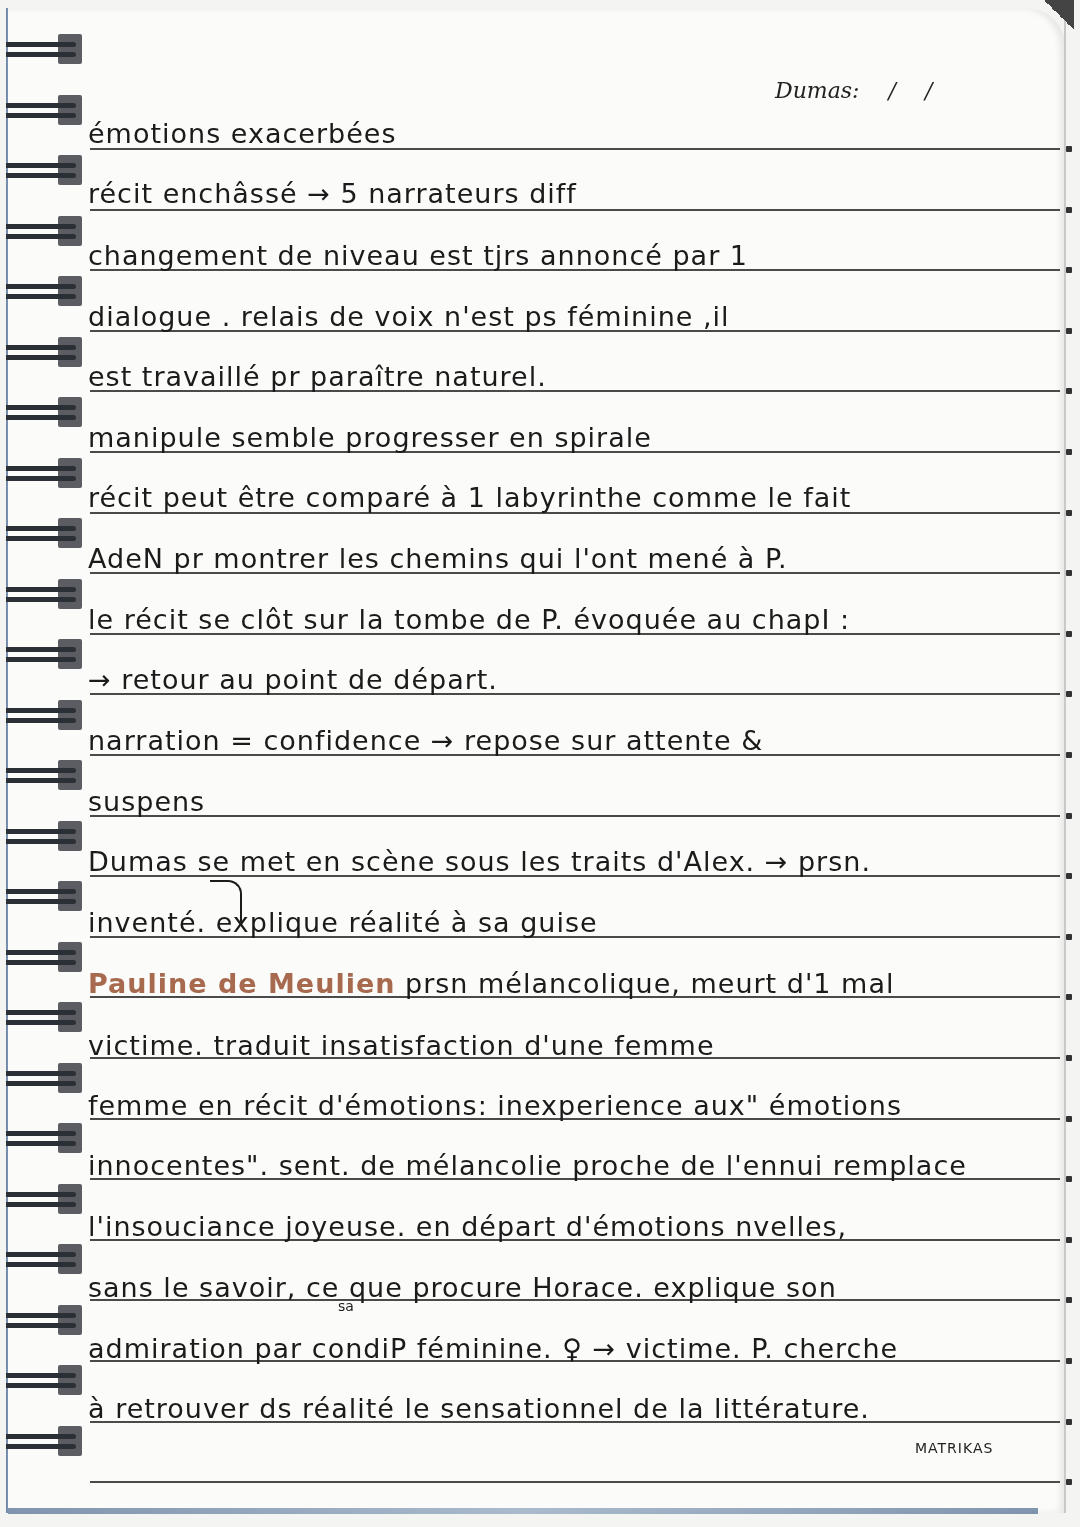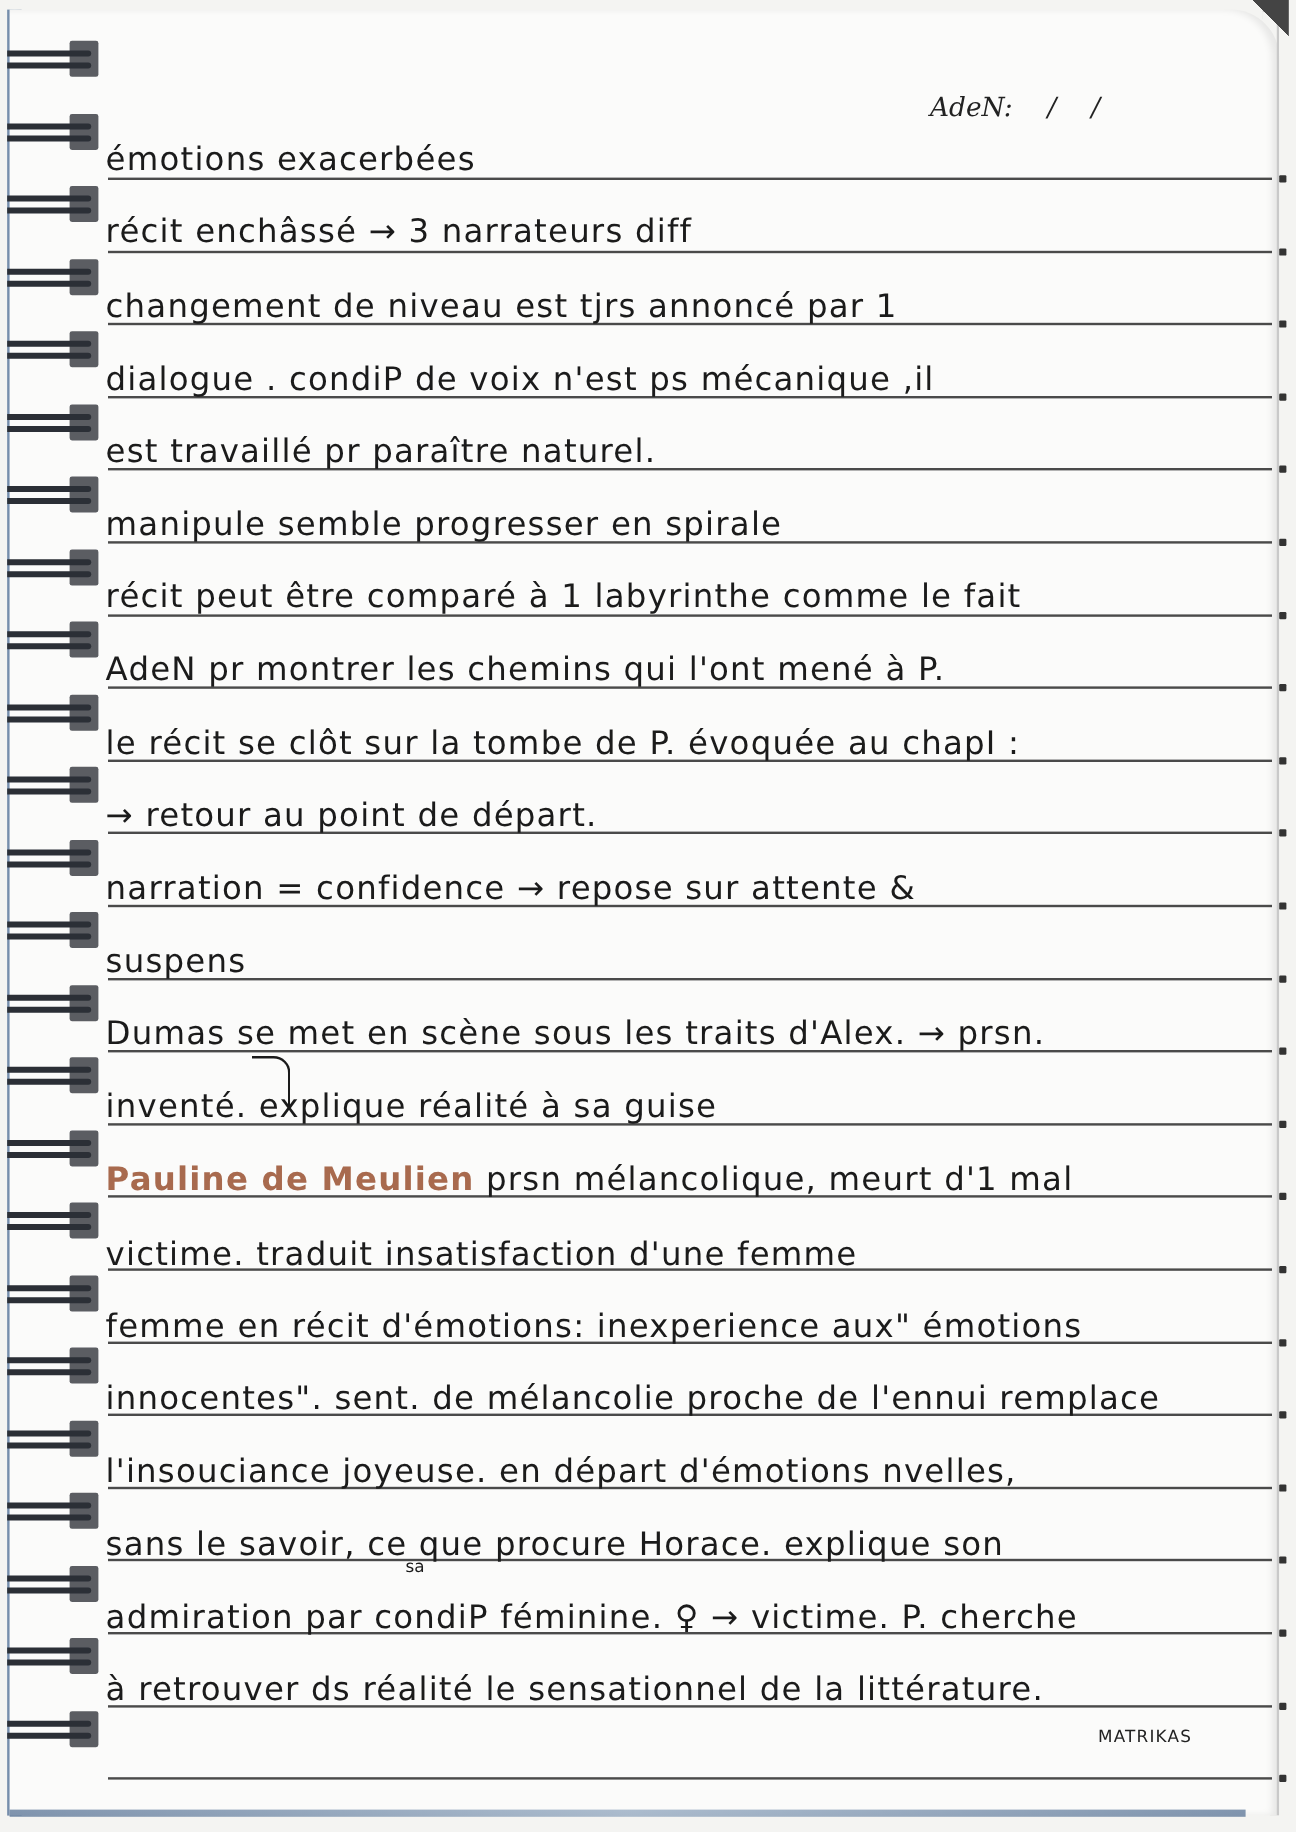--- a/index.html
+++ b/index.html
@@ -240,30 +240,30 @@
     <div class="rule" style="top: 1117.6px;"></div>
     <div class="rule" style="top: 1178.2px;"></div>
     <div class="rule" style="top: 1238.8px;"></div>
     <div class="rule" style="top: 1299.4px;"></div>
     <div class="rule" style="top: 1360px;"></div>
     <div class="rule" style="top: 1420.6px;"></div>
     <div class="rule" style="top: 1481.2px;"></div>
   </div>
 
 <div class="date">
-  <span>AdeN:</span>
+  <span>Dumas:</span>
   <span class="slash">/</span>
   <span class="slash">/</span>
 </div>
 
 <div id="text-lines">
   <div class="line-text" style="top:118px">émotions exacerbées</div>
-  <div class="line-text" style="top:178px">  récit enchâssé → 3 narrateurs  diff</div>
+  <div class="line-text" style="top:178px">  récit enchâssé → 5 narrateurs  diff</div>
   <div class="line-text" style="top:240px"> changement de niveau est tjrs annoncé par 1</div>
-  <div class="line-text" style="top:301px">dialogue .  condiP de voix n'est ps mécanique ,il</div>
+  <div class="line-text" style="top:301px">dialogue .  relais de voix n'est ps féminine ,il</div>
   <div class="line-text" style="top:361px">est travaillé pr paraître naturel.</div>
   <div class="line-text" style="top:422px">  manipule semble progresser en spirale</div>
   <div class="line-text" style="top:482px"> récit peut être comparé à 1 labyrinthe comme le fait</div>
   <div class="line-text" style="top:543px"> AdeN pr montrer les chemins qui l'ont mené à P.</div>
   <div class="line-text" style="top:604px"> le récit se clôt sur la tombe de P. évoquée au chapI :</div>
   <div class="line-text" style="top:664px">→ retour au point de départ.</div>
   <div class="line-text" style="top:725px"> narration =  confidence → repose sur  attente &amp;</div>
   <div class="line-text" style="top:786px">suspens</div>
   <div class="line-text" style="top:846px">  Dumas  se met en scène  sous les traits d'Alex. → prsn.</div>
   <div class="line-text" style="top:907px"> inventé. explique réalité  à sa guise</div>

